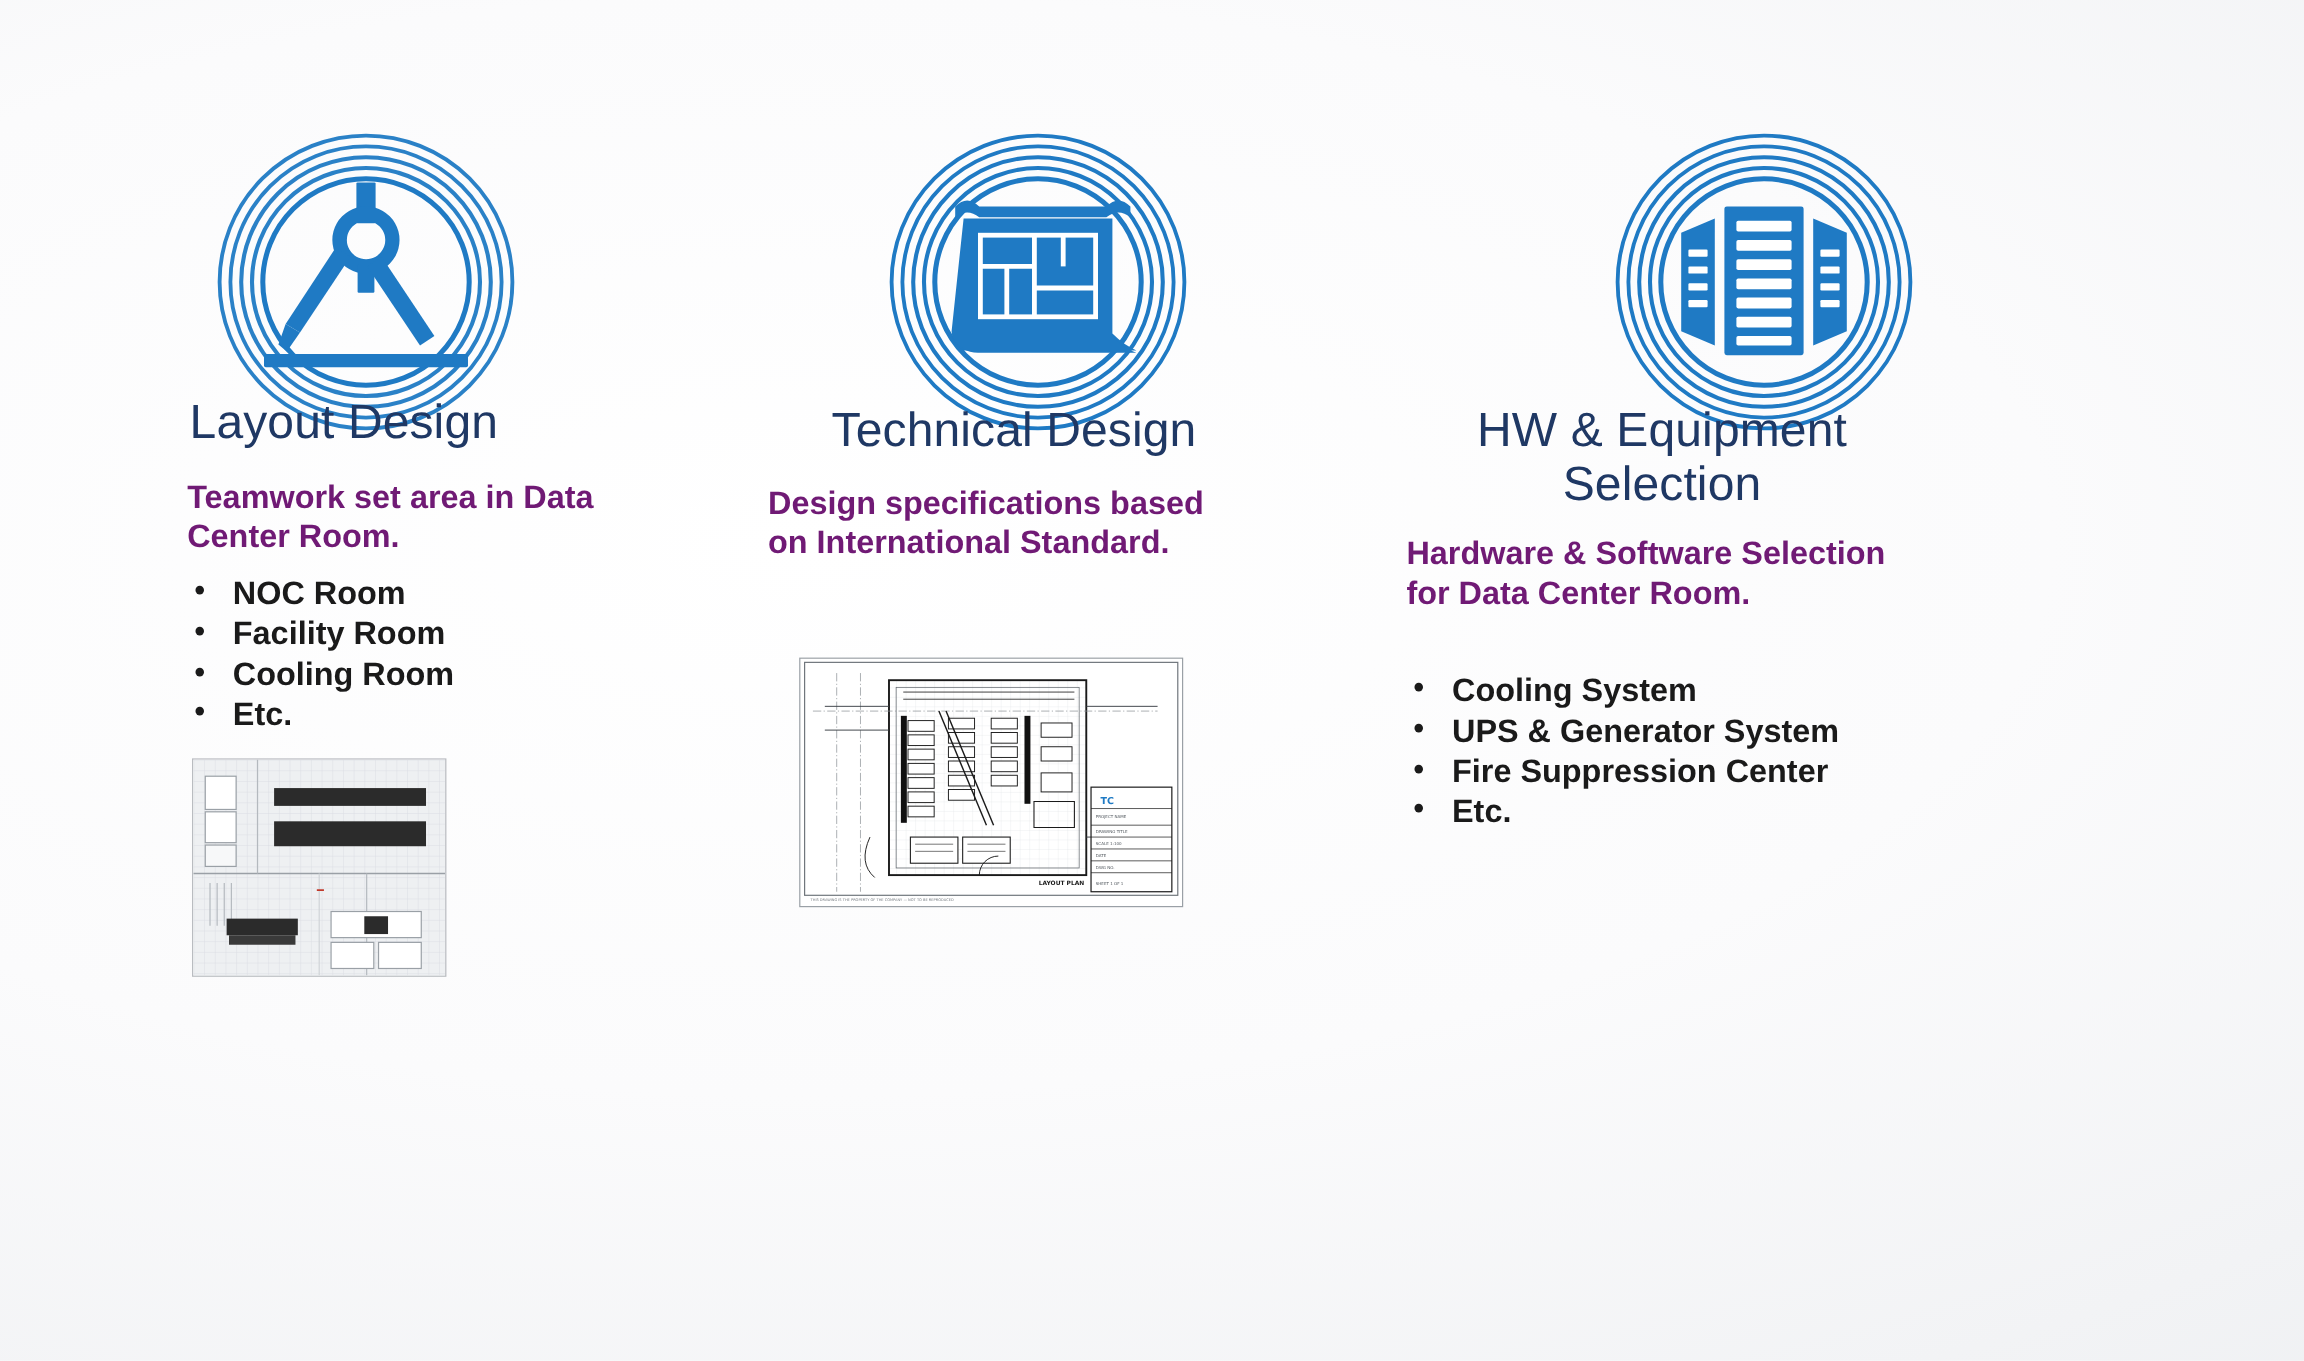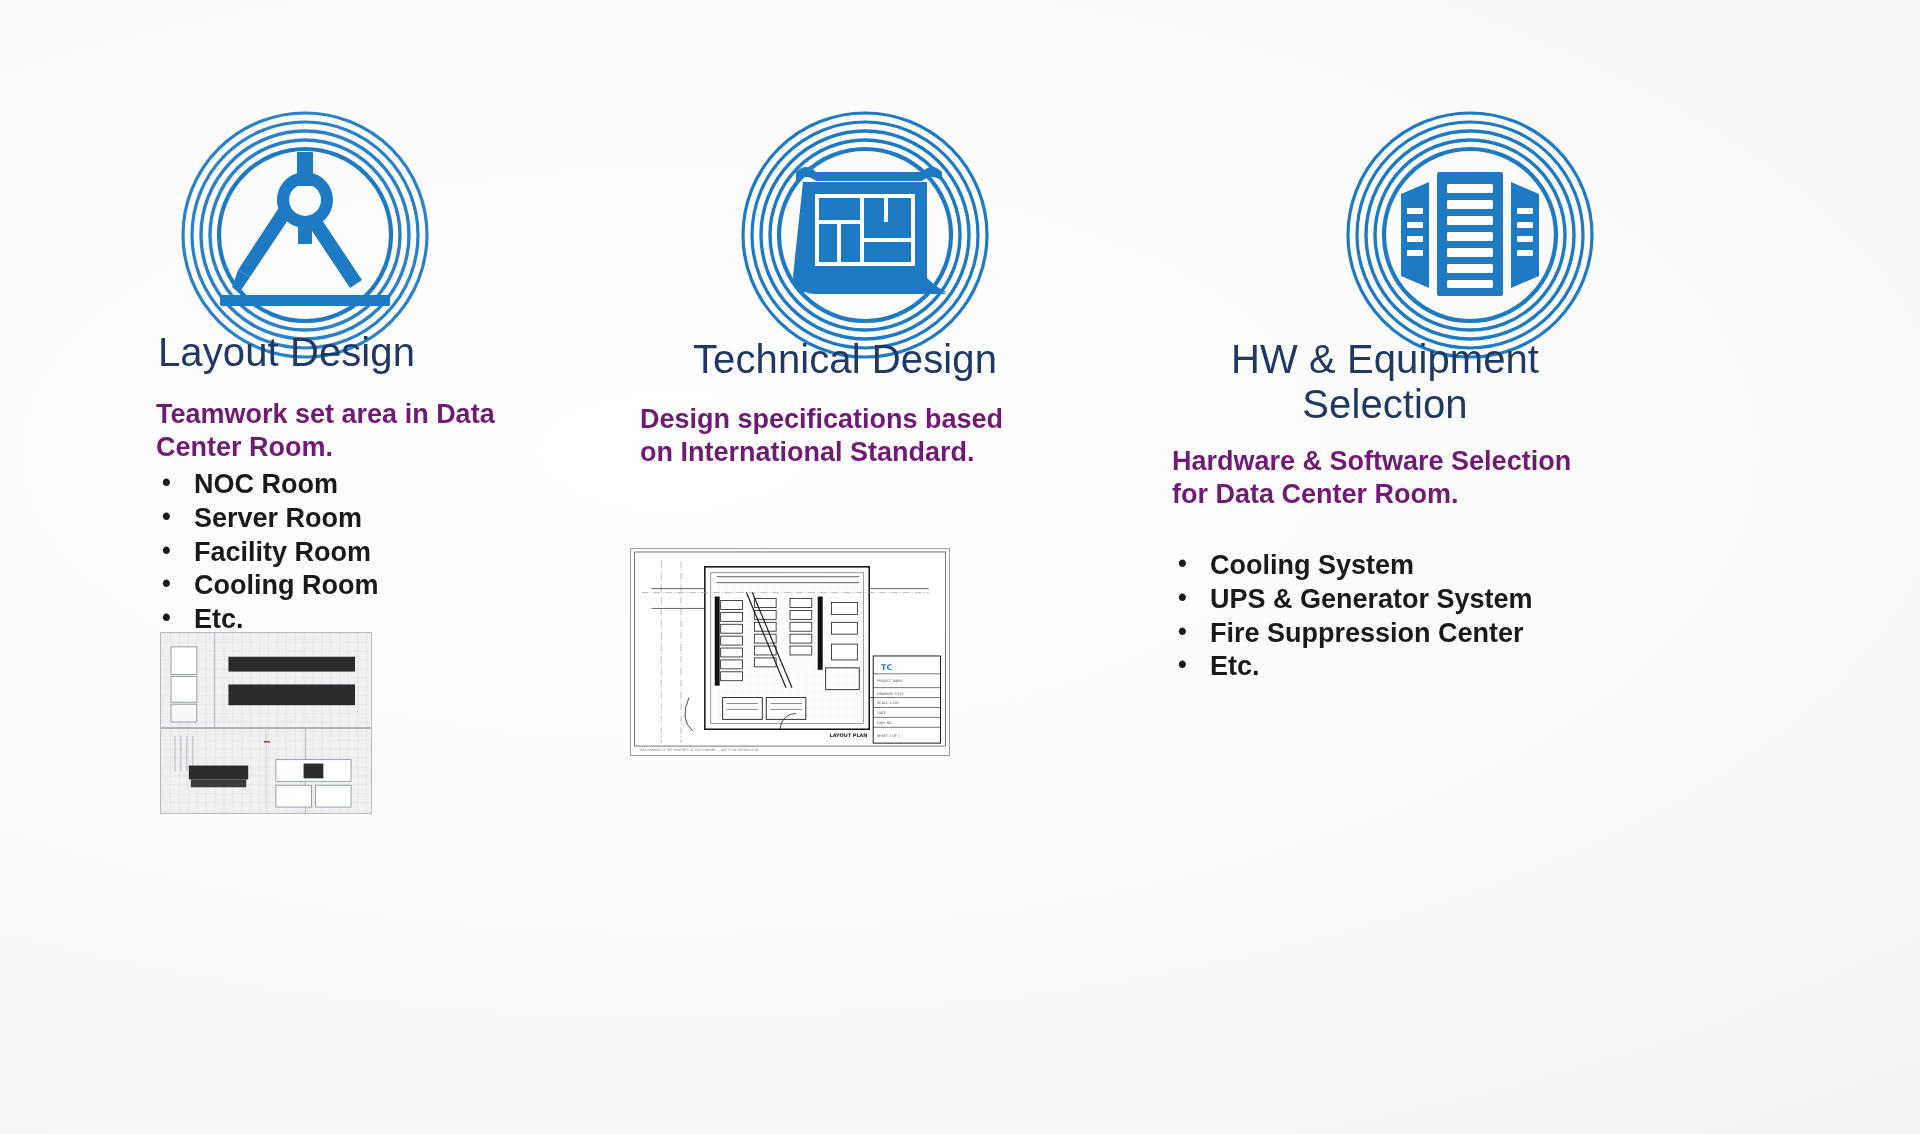--- a/index.html
+++ b/index.html
@@ -38,21 +38,21 @@
   .h-left   { text-align:left;   padding-left:8px; }
   .h-center { text-align:center; }
 
   
   .body-text {
     color:#701a75;
     font-size:27px;
     font-weight:600;
     line-height:1.22;
   }
-  .bullets { list-style:none; margin-top:6px; }
+  .bullets { list-style:none; margin-top:16px; }
   .bullets li {
     position:relative;
     padding-left:42px;
     color:#1a1a1a;
     font-size:27px;
     font-weight:600;
     line-height:1.25;
   }
   .bullets li::before {
     content:"\2022";
@@ -75,21 +75,21 @@
   .c2-img  { position:absolute; top:548px; left:0px;  width:320px; height:208px; }
 
   
   .col-3 .icon-wrap { position:absolute; top:110px; left:90px; }
   .c3-head { position:absolute; top:337px; left:0px; width:450px; }
   .c3-desc { position:absolute; top:445px; left:12px; width:420px; }
   .c3-bul  { position:absolute; top:543px; left:8px; width:440px; }
 
   
   .plan-a { border:1px solid #b9bcc0; background:#f4f5f7; }
-  .plan-b { border:1px solid #9aa0a6; background:#ffffff; }
+  .plan-b { border:1px solid #9aa0a6; background:#ffffff;margin-left:36px; }
   .plan-a svg, .plan-b svg { display:block; width:100%; height:100%; }
 </style>
 </head>
 <body>
 
 <div class="slide">
 
   <div class="col col-1">
 
     <div class="icon-wrap">
@@ -118,21 +118,20 @@
         </g>
       </svg>
     </div>
 
     <div class="heading h-left c1-head">Layout Design</div>
 
     <div class="body-text c1-desc">Teamwork set area in Data Center Room.</div>
 
     <ul class="bullets c1-bul">
       <li>NOC Room</li>
-      <li>Server Room</li>
       <li>Facility Room</li>
       <li>Cooling Room</li>
       <li>Etc.</li>
     </ul>
 
     <div class="plan-a c1-img">
       <svg viewBox="0 0 212 182" xmlns="http://www.w3.org/2000/svg">
         <defs>
           <pattern id="grid1" width="9" height="9" patternUnits="userSpaceOnUse">
             <path d="M9 0 L0 0 0 9" fill="none" stroke="#d6dadf" stroke-width="0.7"></path>

